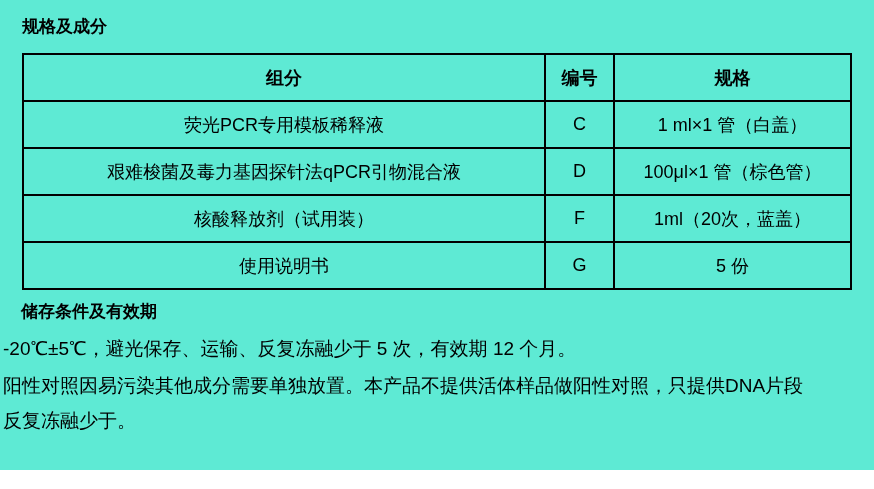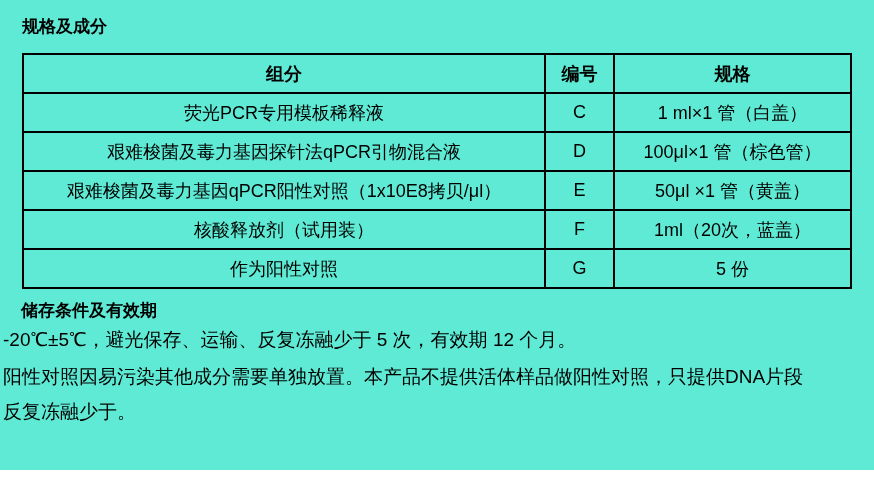--- a/index.html
+++ b/index.html
@@ -39,35 +39,35 @@
     padding: 4px 8px;
     text-align: center;
     vertical-align: middle;
     overflow: hidden;
     white-space: nowrap;
   }
   table.components th { font-weight: 700; }
   table.components th.code-cell,
   table.components td.code-cell {
     text-align: center;
-    padding: 0 2px;
+    padding: 8px 2px;
   }
   .storage-title {
     margin: 11px 0 0 21px;
     font-size: 17px;
     font-weight: 700;
     line-height: 22px;
   }
   .para {
     margin: 0 0 0 3px;
     font-size: 19px;
     line-height: 35px;
     white-space: nowrap;
   }
-  .para.first { }
+  .para.first { margin-top: 8px; }
   .para.second { margin-top: 2px; }
 </style>
 </head>
 <body>
 
 <div class="page">
 
   <div class="section-title">规格及成分</div>
 
   <table class="components">
@@ -88,31 +88,26 @@
           <td>荧光PCR专用模板稀释液</td>
           <td class="code-cell">C</td>
           <td>1 ml×1 管（白盖）</td>
         </tr>
         <tr>
           <td>艰难梭菌及毒力基因探针法qPCR引物混合液</td>
           <td class="code-cell">D</td>
           <td>100μl×1 管（棕色管）</td>
         </tr>
         <tr>
-          <td>艰难梭菌及毒力基因qPCR阳性对照（1x10E8拷贝/μl）</td>
-          <td class="code-cell">E</td>
-          <td>50μl ×1 管（黄盖）</td>
-        </tr>
-        <tr>
           <td>核酸释放剂（试用装）</td>
           <td class="code-cell">F</td>
           <td>1ml（20次，蓝盖）</td>
         </tr>
         <tr>
-          <td>作为阳性对照</td>
+          <td>使用说明书</td>
           <td class="code-cell">G</td>
           <td>5 份</td>
         </tr>
       </tbody>
   </table>
 
   <div class="storage-title">储存条件及有效期</div>
 
   <p class="para first">-20℃±5℃，避光保存、运输、反复冻融少于 5 次，有效期 12 个月。</p>
 

